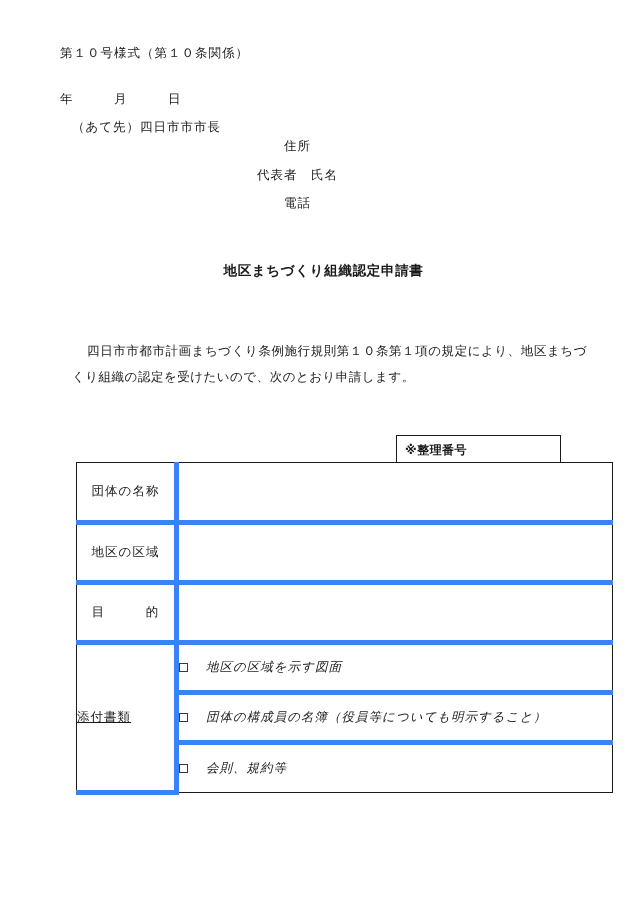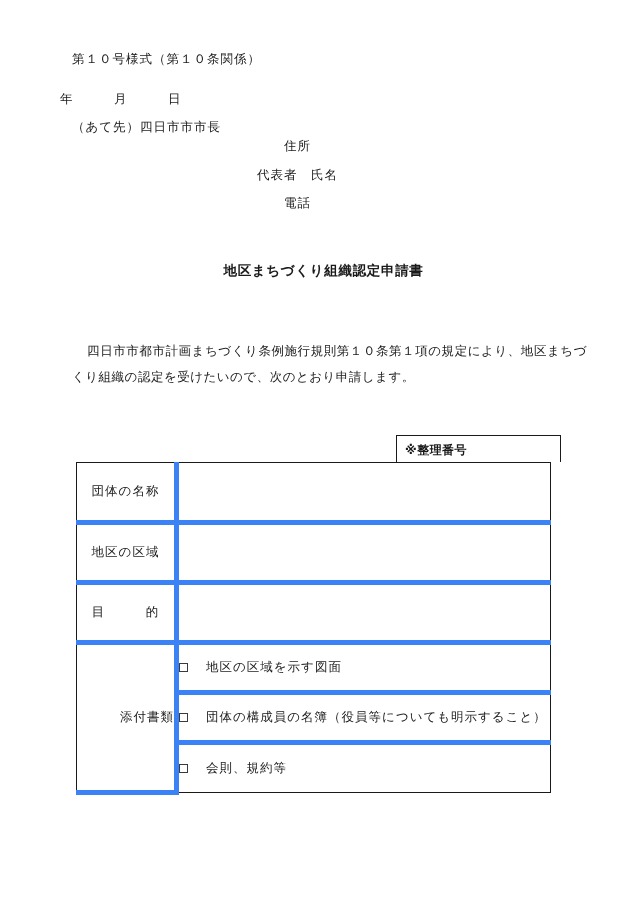--- a/index.html
+++ b/index.html
@@ -21,22 +21,21 @@
     overflow: hidden;
   }
 
   
   .abs { position: absolute; }
   .t { font-size: 12.5px; line-height: 1; white-space: pre; letter-spacing: 0.08em; }
 
   
   #form-number {
     left: 60px;
-    top: 53px;
-    margin-left: 12px;
+    top: 47px;
   }
   #date-line {
     left: 60px;
     top: 93px;
     width: 527px;
     text-align: left;
   }
   #addressee {
     left: 72px;
     top: 121px;
@@ -104,53 +103,54 @@
     letter-spacing: 0.04em;
     white-space: pre;
     font-family: "DejaVu Sans", "Liberation Sans", sans-serif;
   }
 
   
   #main-table {
     position: absolute;
     left: 76px;
     top: 462px;
-    width: 475px;
+    width: 537px;
     border-collapse: collapse;
     table-layout: fixed;
   }
   #main-table td {
     border: 5px solid #3b82f6;
     padding: 0;
     vertical-align: middle;
     font-size: 12.5px;
     letter-spacing: 0.08em;
   }
   
   #main-table {
     border: 1.6px solid #1a1a1a;
     box-sizing: border-box;
   }
   #main-table tr > td:first-child { border-left: none; }
-  #main-table tr > td:last-child  { border-right: none; }
+  #main-table tr > td:last-child  { border-right: none; font-style: italic; }
   #main-table tr:first-child > td { border-top: none; }
   #main-table tr:last-child  > td { border-bottom: none; }
 
   .col-label {
     width: 97px;
     text-align: center;
     white-space: pre;
   }
   .row-field { height: 60px; }
   .row-attach-sub { height: 50px; }
 
   .attach-label-cell {
-    text-align: right;
+    text-align: left;
     white-space: pre;
     border-right: 1px solid #555555;
+    text-decoration: underline;
   }
 
   .checkbox-cell {
     padding-left: 12px;
   }
   .check-row {
     display: flex;
     align-items: center;
   }
   .checkbox-glyph {

